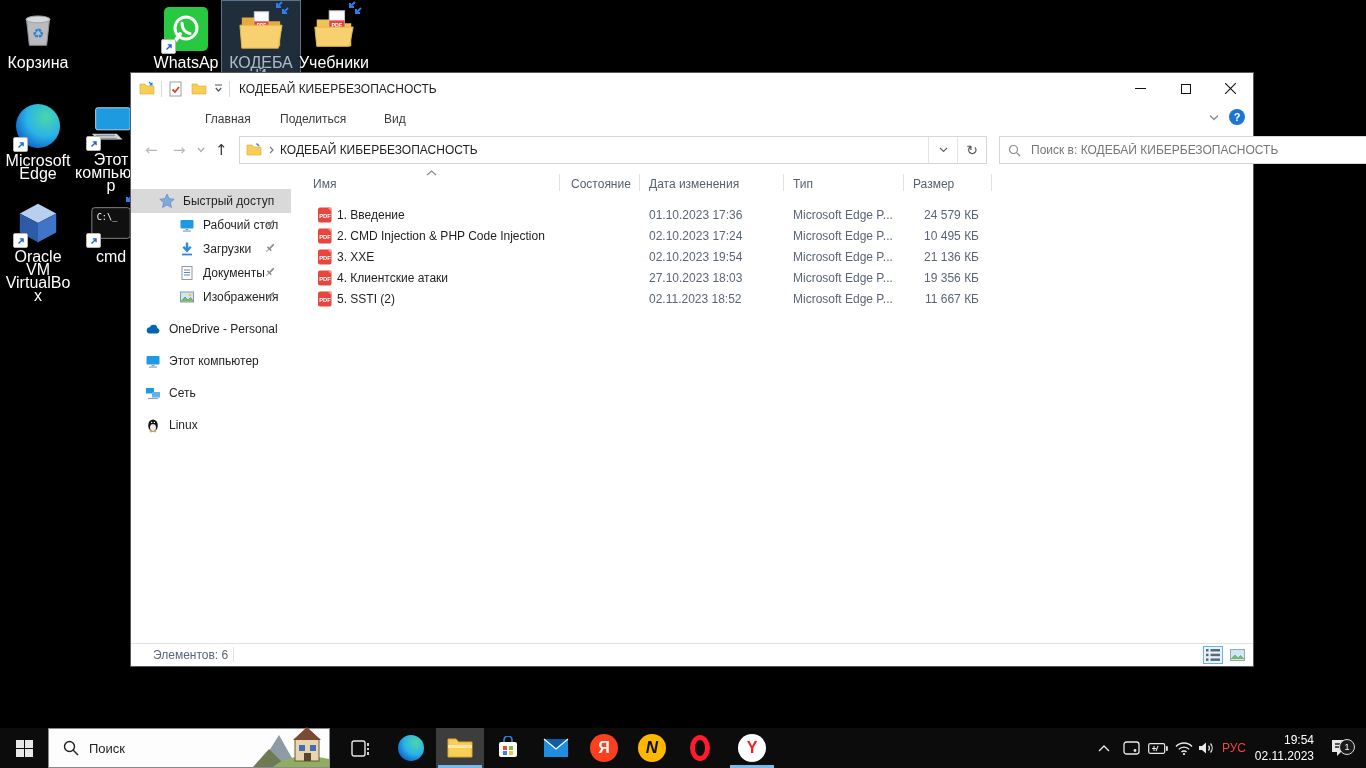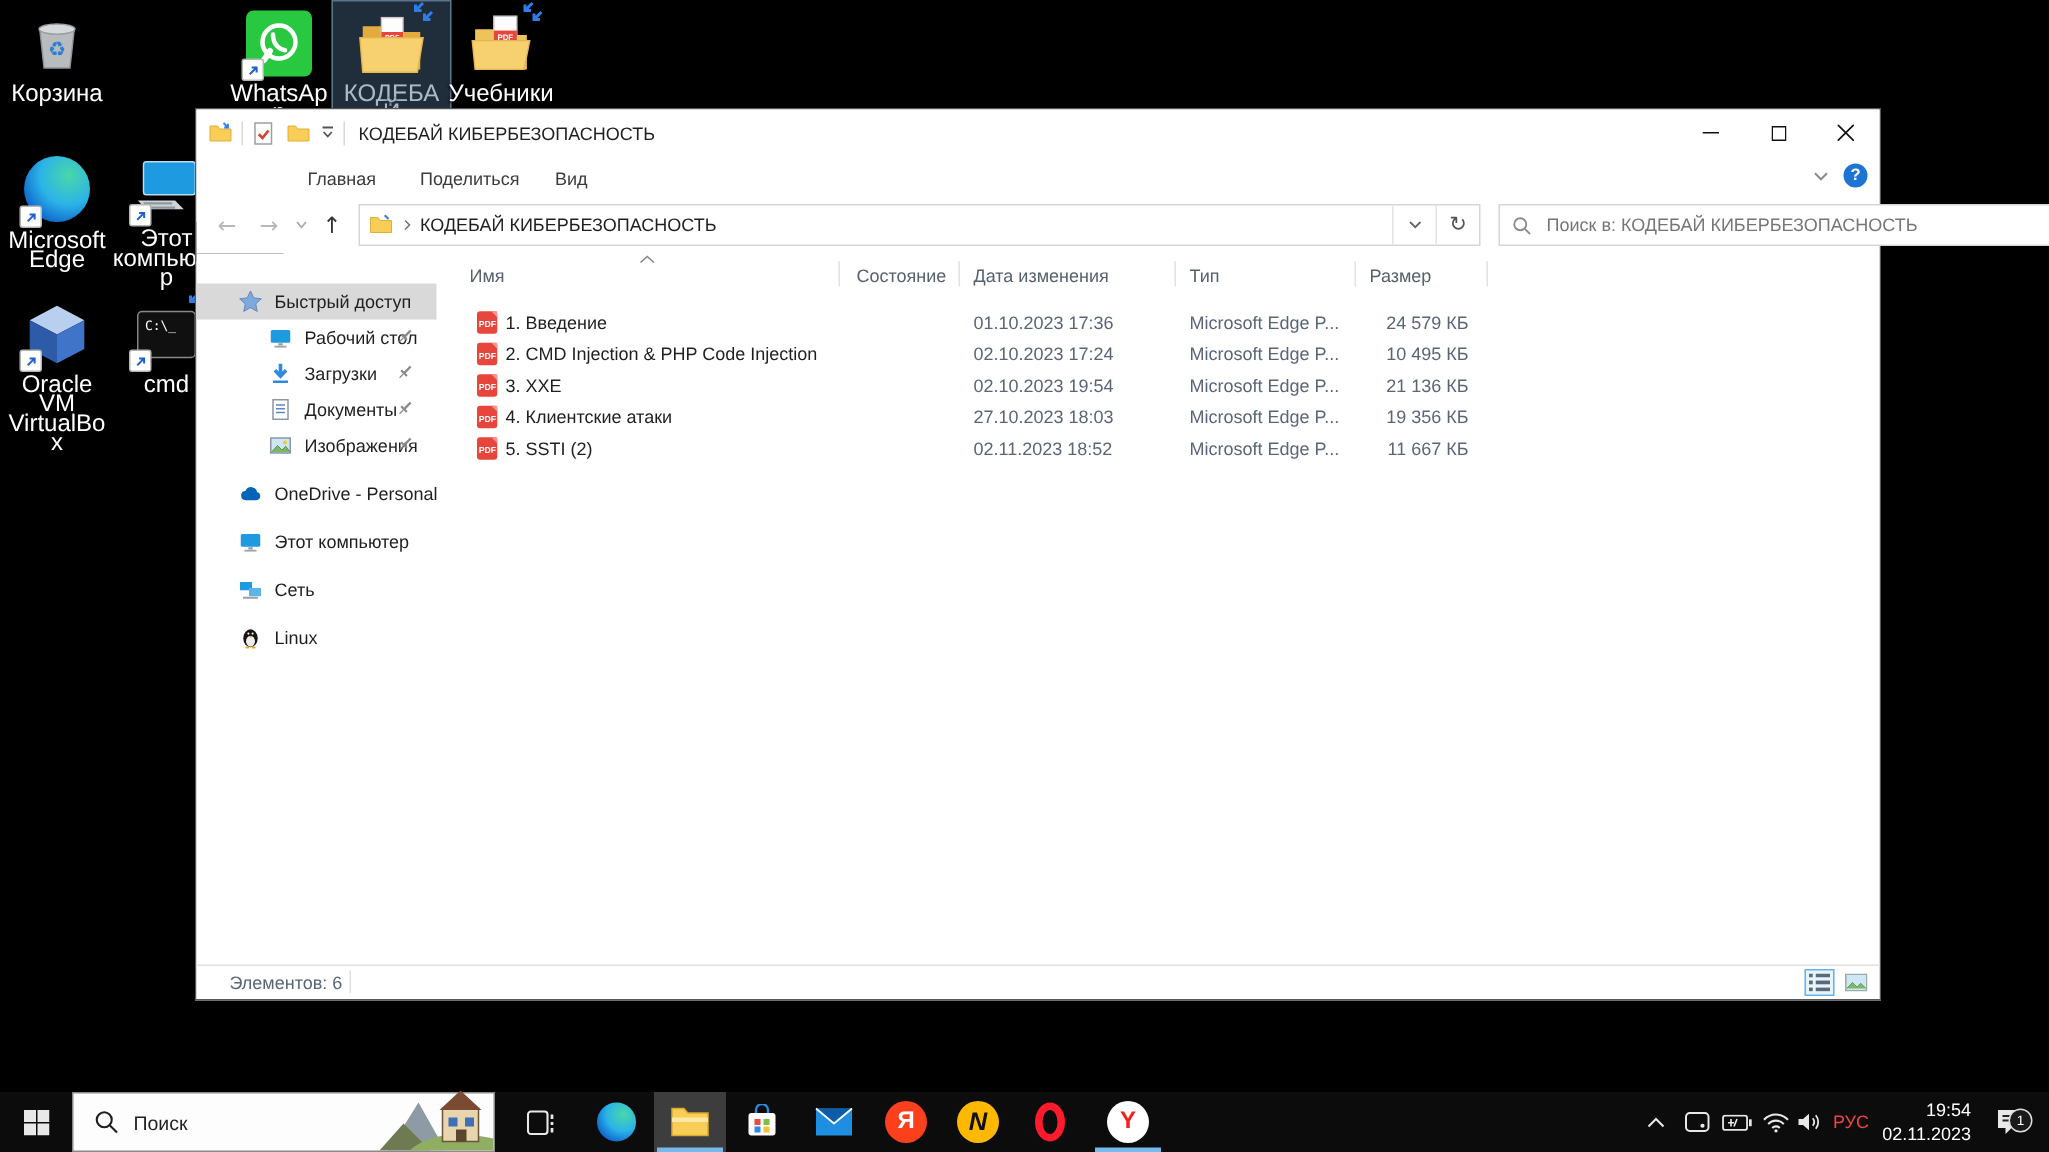--- a/index.html
+++ b/index.html
@@ -49,21 +49,21 @@
   .searchbox input::placeholder{color:#767676;opacity:1;}
   
   #content{position:absolute;left:0;top:96px;right:0;bottom:22px;background:#fff;overflow:hidden;}
   
   #sidebar{position:absolute;left:0;top:0;width:160px;bottom:0;}
   .sitem{position:absolute;left:0;right:0;height:24px;display:flex;align-items:center;}
   .sitem.selected{background:#d9d9d9;}
   .sitem .sic{width:16px;height:16px;flex:0 0 16px;}
   .sitem .slbl{margin-left:8px;white-space:nowrap;}
   .sitem .pin{position:absolute;right:12px;top:4px;width:16px;height:16px;}
-  .ind1{padding-left:28px;} .ind2{padding-left:48px;} .ind0{padding-left:28px;}
+  .ind1{padding-left:28px;} .ind2{padding-left:48px;} .ind0{padding-left:14px;}
   
   #flist{position:absolute;left:160px;top:0;right:0;bottom:0;}
   .hcell{position:absolute;top:8px;font-size:12px;color:#56616e;white-space:nowrap;}
   .hsep{position:absolute;top:5px;width:1px;height:17px;background:#e2e2e2;}
   .sortchev{position:absolute;left:135px;top:1px;}
   .frow{position:absolute;left:0;right:0;height:21px;}
   .fic{position:absolute;left:26px;top:2px;width:16px;height:16px;}
   .fcell{position:absolute;top:3px;font-size:12px;white-space:nowrap;}
   .f-name{left:46px;color:#1f1f1f;}
   .f-date{left:358px;color:#5a6677;}
@@ -284,21 +284,21 @@
         <svg width="11" height="11" viewBox="0 0 11 11">
             <path d="M0 0 L11 11 M11 0 L0 11" stroke="#111" stroke-width="1.1"></path>
           </svg>
       </div>
     </div>
 
     <div id="tabsrow">
       <div class="rtab file" style="left:0">Файл</div>
       <div class="rtab" style="left:60px">Главная</div>
       <div class="rtab" style="left:135px">Поделиться</div>
-      <div class="rtab" style="left:225px">Вид</div>
+      <div class="rtab" style="left:239px">Вид</div>
     </div>
     <div id="ribbon-extra">
       <span>
         <svg width="10" height="7" viewBox="0 0 10 7">
             <path d="M1 1.5 L5 5.5 L9 1.5" stroke="#8a8a8a" stroke-width="1.3" fill="none"></path>
           </svg>
       </span>
       <span class="helpc">?</span>
     </div>
 

